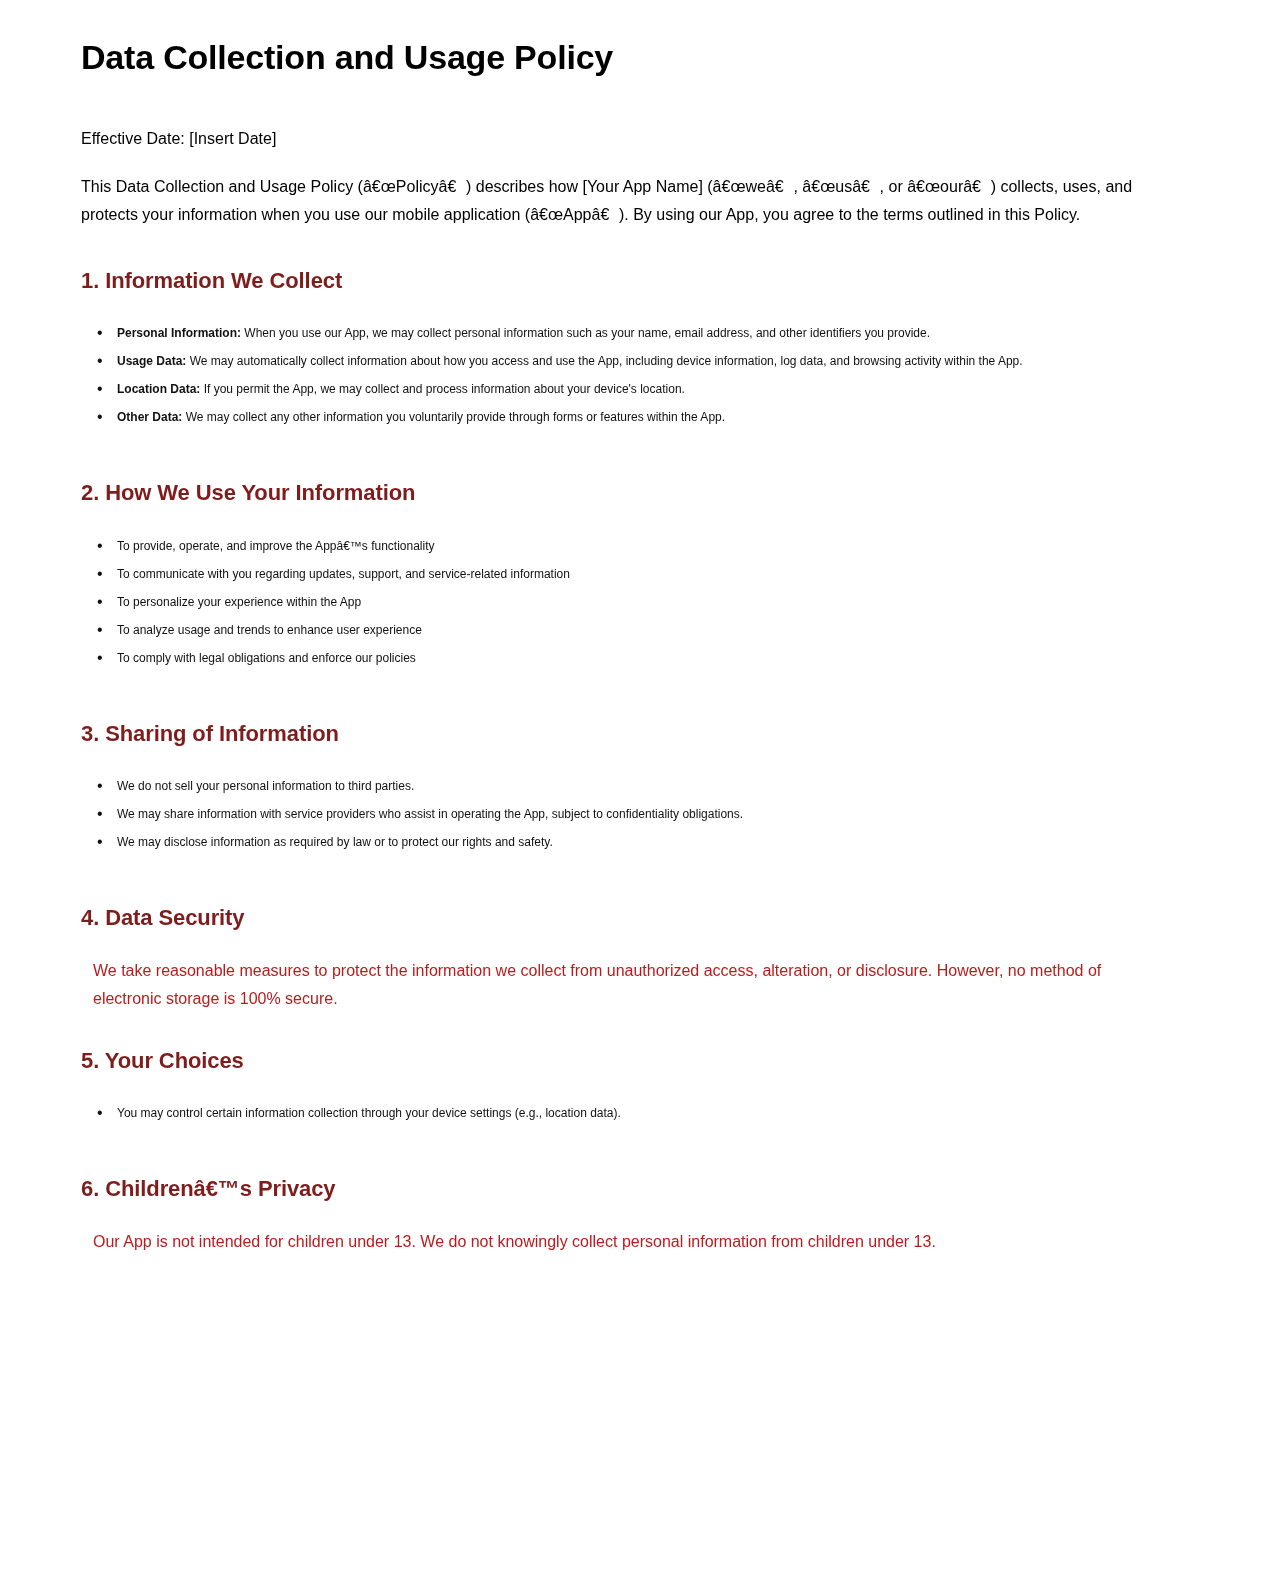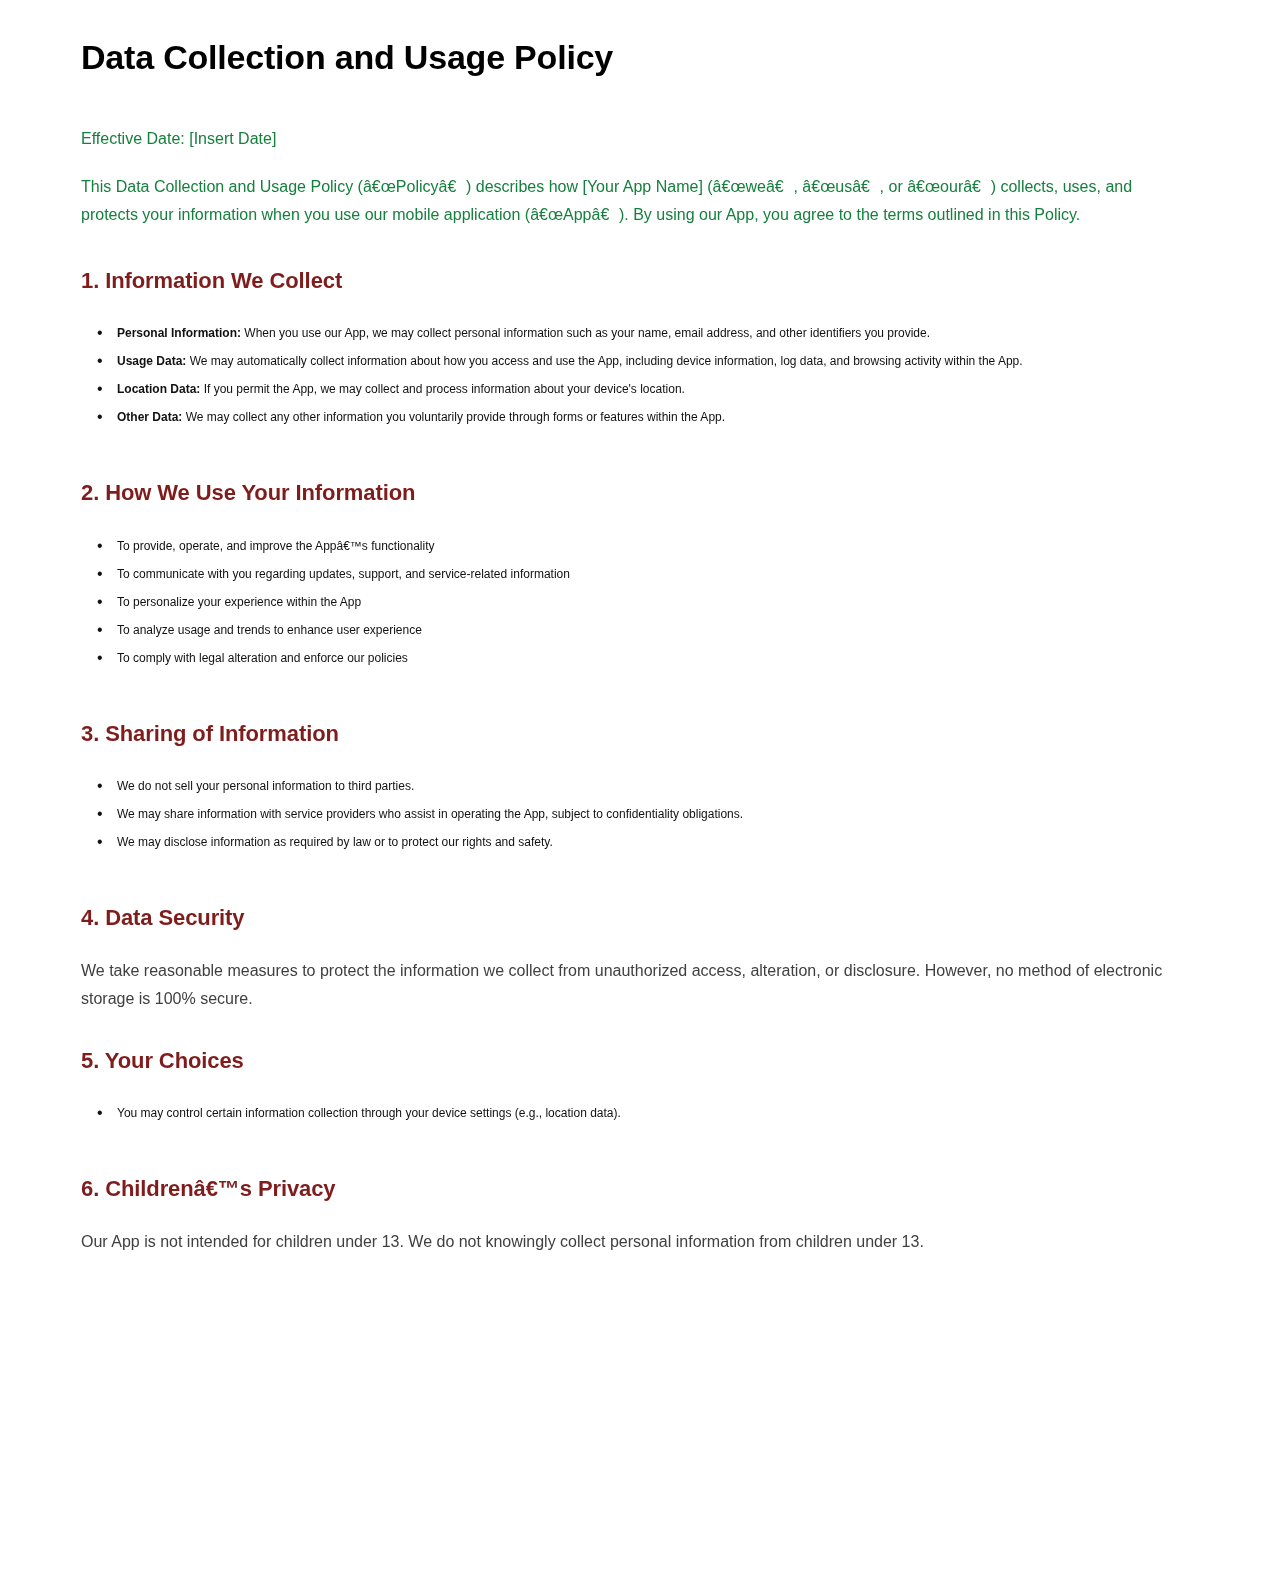--- a/index.html
+++ b/index.html
@@ -26,21 +26,21 @@
     font-weight: bold;
     line-height: 1.25;
     letter-spacing: -0.2px;
     margin: 0 0 46px 0;
     color: #000;
   }
   .para {
     font-size: 16px;
     line-height: 28px;
     margin: 0 0 22px 0;
-    color: #15803d;
+    color: #000000;
     max-width: 1092px;
   }
   .para.tight {
     margin-bottom: 20px;
   }
   .section {
     margin: 0;
   }
   .section-heading {
     font-size: 22px;
@@ -75,22 +75,22 @@
     font-size: 16px;
     line-height: 28px;
     color: #111;
   }
   .lead {
     font-weight: bold;
   }
   .section-body {
     font-size: 16px;
     line-height: 28px;
-    margin: 0;
-    color: #404040;
+    margin: 12px;
+    color: #b91c1c;
     max-width: 1092px;
   }
   .spacer-after-list { height: 4px; }
 </style>
 </head>
 <body>
 
 <div class="page">
 
   <h1 class="doc-title">Data Collection and Usage Policy</h1>
@@ -110,21 +110,21 @@
         </ul>
         <div class="spacer-after-list"></div>
       </div>
       <div class="section">
         <h2 class="section-heading">2. How We Use Your Information</h2>
         <ul class="bullets">
           <li><span>To provide, operate, and improve the Appâ€™s functionality</span></li>
           <li><span>To communicate with you regarding updates, support, and service-related information</span></li>
           <li><span>To personalize your experience within the App</span></li>
           <li><span>To analyze usage and trends to enhance user experience</span></li>
-          <li><span>To comply with legal alteration and enforce our policies</span></li>
+          <li><span>To comply with legal obligations and enforce our policies</span></li>
         </ul>
         <div class="spacer-after-list"></div>
       </div>
       <div class="section">
         <h2 class="section-heading">3. Sharing of Information</h2>
         <ul class="bullets">
           <li><span>We do not sell your personal information to third parties.</span></li>
           <li><span>We may share information with service providers who assist in operating the App, subject to confidentiality obligations.</span></li>
           <li><span>We may disclose information as required by law or to protect our rights and safety.</span></li>
         </ul>

